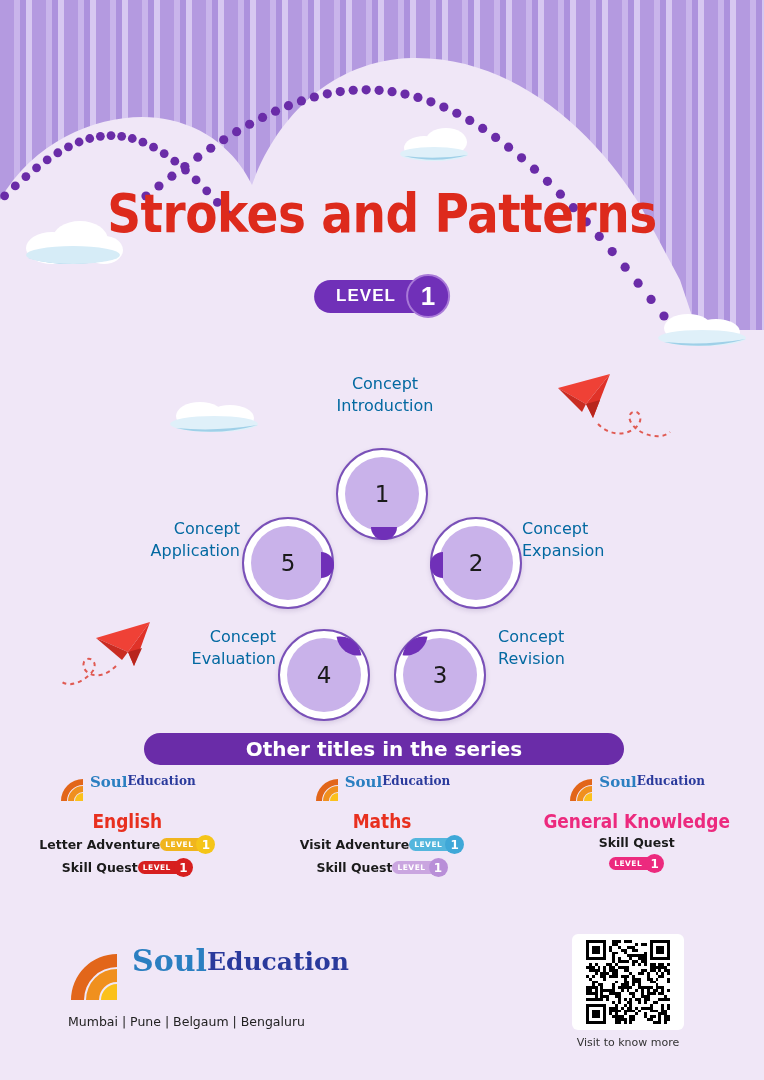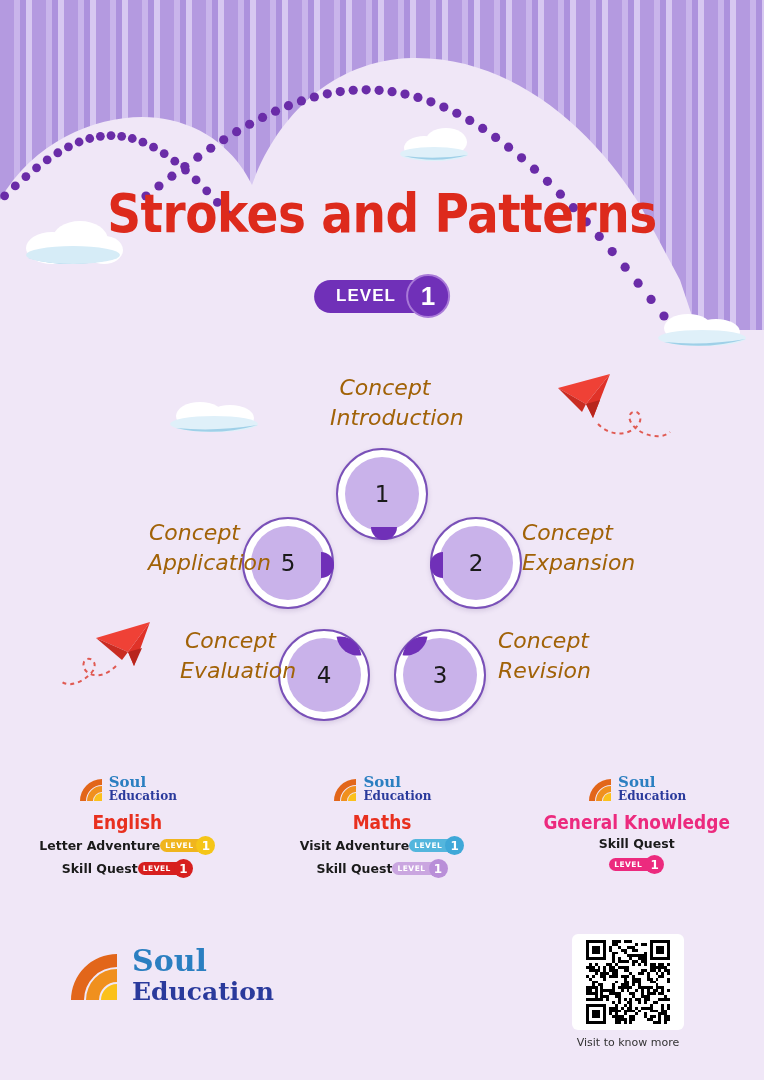--- a/index.html
+++ b/index.html
@@ -72,37 +72,37 @@
   #hub{
     position:absolute; left:334px; top:125px;
     width:96px; height:96px; border-radius:50%;
     background:#c9b2ea; border:7px solid #c3c3c3;
     display:flex; flex-direction:column; align-items:center; justify-content:center;
     font-family:"DejaVu Sans", sans-serif; font-size:13px; color:#222; line-height:1.45;
     z-index:3;
   }
   .dlabel{
     position:absolute; font-family:"DejaVu Sans", sans-serif;
-    font-size:22px; color:#a16207; line-height:1.35; white-space:pre-line;font-style:italic;
+    font-size:16px; color:#0369a1; line-height:1.35; white-space:pre-line;
   }
 
   
   #series-banner{
     position:absolute; top:733px; left:144px; width:480px; height:32px;
     background:#6a2ca8; border-radius:16px;
     color:#fff; font-size:20px; font-weight:bold;
     display:flex; align-items:center; justify-content:center;
     font-family:"DejaVu Sans", sans-serif;
   }
   #series{ position:absolute; top:775px; left:0; width:764px; display:flex; }
   .series-col{ flex:1; display:flex; flex-direction:column; align-items:center; }
 
   
   .logo{ display:flex; align-items:flex-start; }
-  .logo-txt{ display:flex; flex-direction:column; line-height:1; font-family:"DejaVu Serif", serif; font-weight:bold;}
+  .logo-txt{ display:flex; flex-direction:row; line-height:1; font-family:"DejaVu Serif", serif; font-weight:bold;}
   .subj{ font-family:"DejaVu Sans", sans-serif; font-weight:bold; transform:scaleY(1.1); }
   .book-row{ display:flex; align-items:center; margin-top:4px; }
   .book-name{ font-family:"DejaVu Sans", sans-serif; font-size:12.5px; color:#1b1b1b; font-weight:bold; }
   .lvl{ display:flex; align-items:center; }
   .lvl-pill{
     border-radius:9px; height:13px; padding:0 14px 0 5px;
     font-size:7.5px; font-weight:bold; color:#fff; letter-spacing:.5px;
     display:flex; align-items:center; margin-right:-11px;
     font-family:"DejaVu Sans", sans-serif;
   }
@@ -281,20 +281,21 @@
     <div class="dlabel" style="left:522px;top:158px;">Concept
 Expansion</div>
     <div class="dlabel" style="left:498px;top:266px;">Concept
 Revision</div>
     <div class="dlabel" style="left:180px;top:266px;text-align:right;width:96px;">Concept
 Evaluation</div>
     <div class="dlabel" style="left:148px;top:158px;text-align:right;width:92px;">Concept
 Application</div>
   </div>
 
+  <div id="series-banner">Other titles in the series</div>
 
   <div id="series">
 
     <div class="series-col">
       <div class="logo">
         <svg width="30" height="26">
           <path d="M2 26 A22 22 0 0 1 24 4 L24 10 A16 16 0 0 0 8 26 Z" fill="#e2661a"></path>
           <path d="M9 26 A15 15 0 0 1 24 11 L24 17 A9 9 0 0 0 15 26 Z" fill="#f0901e"></path>
           <path d="M16 26 A8 8 0 0 1 24 18 L24 26 Z" fill="#fbc11c"></path>
         </svg>
@@ -377,20 +378,21 @@
       <path d="M3 56 A46 46 0 0 1 49 10 L49 23 A33 33 0 0 0 16 56 Z" fill="#e2661a"></path>
       <path d="M18 56 A31 31 0 0 1 49 25 L49 38 A18 18 0 0 0 31 56 Z" fill="#f0901e"></path>
       <path d="M33 56 A16 16 0 0 1 49 40 L49 56 Z" fill="#fbc11c"></path>
     </svg>
     <div class="logo-txt" style="margin-left:2px;margin-top:2px;">
       <span style="font-size:30px;color:#2b7fc1;">Soul</span>
       <span style="font-size:25px;color:#2a3a9c;margin-top:3px;">Education</span>
     </div>
   </div>
   <div id="footer-text">
+    <div>Mumbai | Pune | Belgaum | Bengaluru</div>
   </div>
 
   <div id="qr-block">
     <div id="qr-card">
       <svg viewBox="0 0 29 29" width="100" height="84" shape-rendering="crispEdges">
         <rect width="29" height="29" fill="#fff"></rect>
         <g fill="#000" id="qr-cells">
             <rect x="0" y="0" width="1" height="1"></rect>
             <rect x="1" y="0" width="1" height="1"></rect>
             <rect x="2" y="0" width="1" height="1"></rect>

